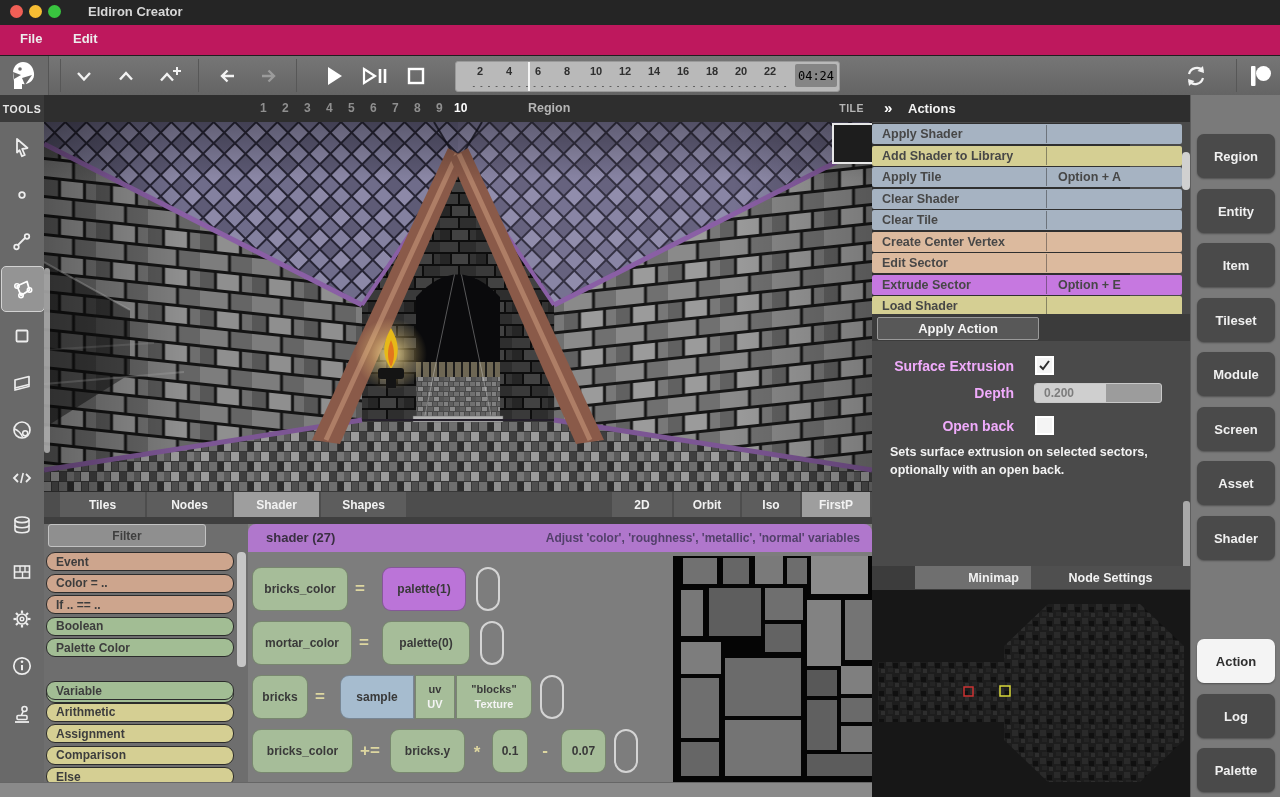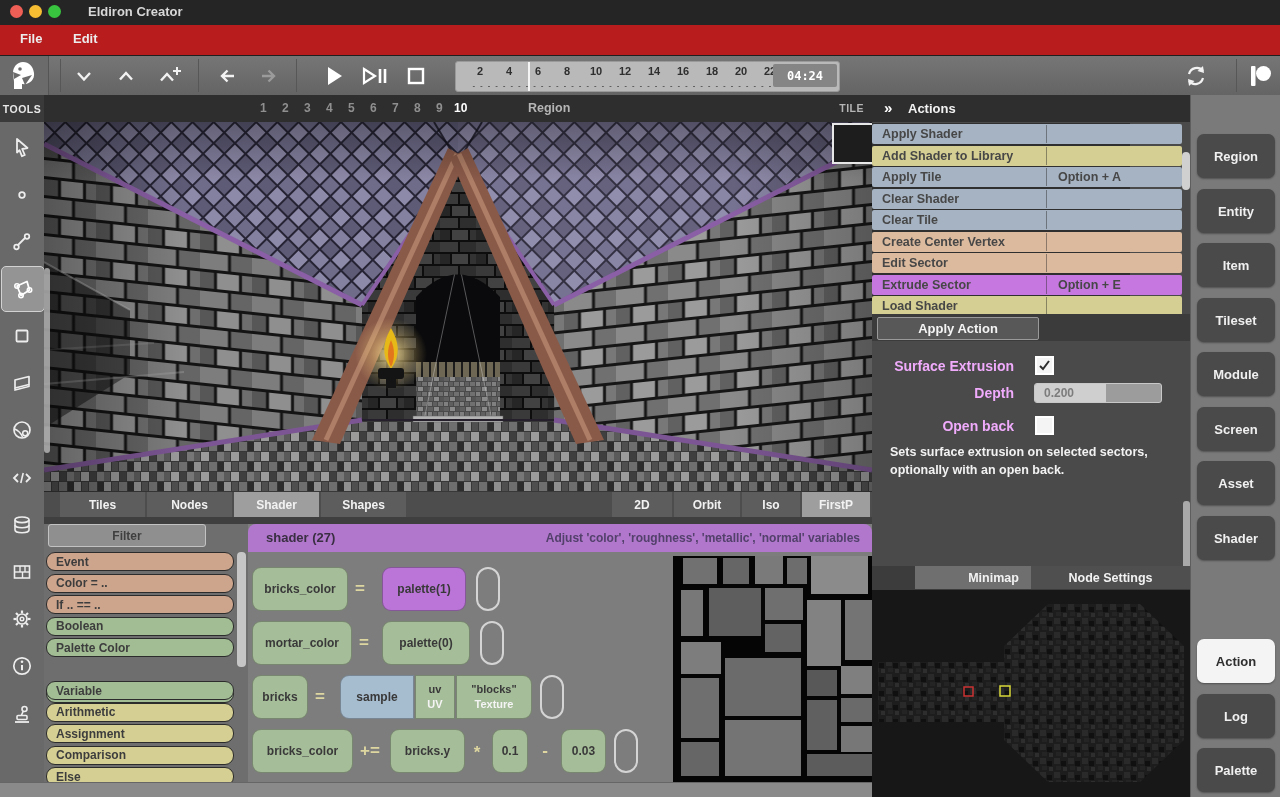--- a/index.html
+++ b/index.html
@@ -8,37 +8,37 @@
 
   
   .titlebar{position:absolute;left:0;top:0;width:1280px;height:25px;background:#252525;}
   .tl{position:absolute;top:5px;width:13px;height:13px;border-radius:50%;}
   .tl.red{left:10px;background:#f05f56;}
   .tl.yellow{left:29px;background:#f6bd33;}
   .tl.green{left:48px;background:#39c43f;}
   .win-title{position:absolute;left:88px;top:4px;font-size:13px;font-weight:bold;color:#d8d8d8;}
 
   
-  .menubar{position:absolute;left:0;top:25px;width:1280px;height:30px;background:#b91c1c;border-bottom:1px solid #1f1f1f;text-align:right;}
+  .menubar{position:absolute;left:0;top:25px;width:1280px;height:30px;background:#be185d;border-bottom:1px solid #1f1f1f;text-align:right;}
   .menu-item{position:absolute;top:6px;font-size:13px;font-weight:bold;color:#ececec;cursor:default;}
 
   
   .toolbar{position:absolute;left:0;top:56px;width:1280px;height:39px;background:linear-gradient(#767676,#646464);}
   .logo-cell{position:absolute;left:0;top:0;width:48px;height:39px;background:#6b6b6b;border-right:1px solid #555;
              display:flex;align-items:center;justify-content:center;}
   .tsep{position:absolute;top:3px;height:33px;width:1px;background:#575757;}
   .tbtn{position:absolute;top:2px;width:36px;height:35px;display:flex;align-items:center;justify-content:center;}
   .ruler{position:absolute;left:455px;top:5px;width:383px;height:29px;background:#b9b9b9;border:1px solid #9a9a9a;
          border-radius:3px;overflow:hidden;}
   .tick{position:absolute;top:3px;font-size:11px;font-weight:bold;color:#2f2f2f;transform:translateX(-50%);}
   .tickdots{position:absolute;left:14px;right:52px;bottom:3px;height:3px;
             background-image:radial-gradient(circle,#5f5f5f 1px,rgba(0,0,0,0) 1px);background-size:7.6px 3px;}
   .playhead{position:absolute;left:72px;top:0;width:2px;height:29px;background:#f4f4f4;}
-  .timebox{position:absolute;right:2px;top:2px;width:64px;height:23px;background:#858585;border-radius:2px;
-           color:#ffffff;font-family:"DejaVu Sans Mono",monospace;font-size:12px;font-weight:bold;
+  .timebox{position:absolute;right:2px;top:2px;width:42px;height:23px;background:#858585;border-radius:2px;
+           color:#000000;font-family:"DejaVu Sans Mono",monospace;font-size:12px;font-weight:normal;
            display:flex;align-items:center;justify-content:center;}
 
   
   .tools-col{position:absolute;left:0;top:95px;width:44px;height:702px;background:#696969;border-right:1px solid #585858;}
   .tools-head{position:absolute;left:0;top:0;width:44px;height:27px;background:#3a3a3a;color:#e8e8e8;
               font-size:10.5px;font-weight:bold;display:flex;align-items:center;justify-content:center;letter-spacing:.5px;}
   .tool-cell{position:absolute;left:1px;width:42px;height:44px;display:flex;align-items:center;justify-content:center;}
   .tool-cell.sel{background:#949494;border:1px solid #d2d2d2;border-radius:5px;}
 
   
@@ -557,21 +557,21 @@
       <span class="b">Texture</span>
     </div>
     <div class="pill" style="left:292px;top:151px;"></div>
 
     <div class="node n-green" style="left:4px;top:205px;width:101px;">bricks_color</div>
     <span class="nop" style="left:122px;top:217px;">+=</span>
     <div class="node n-green" style="left:142px;top:205px;width:75px;">bricks.y</div>
     <span class="nop" style="left:229px;top:219px;">*</span>
     <div class="node n-green" style="left:244px;top:205px;width:36px;">0.1</div>
     <span class="nop" style="left:297px;top:217px;">-</span>
-    <div class="node n-green" style="left:313px;top:205px;width:45px;">0.03</div>
+    <div class="node n-green" style="left:313px;top:205px;width:45px;">0.07</div>
     <div class="pill" style="left:366px;top:205px;"></div>
   </div>
 
   <div class="texprev">
     <svg width="199" height="226" viewBox="0 0 199 226">
       <rect width="199" height="226" fill="#050505"></rect>
       <rect x="10" y="2" width="34" height="26" fill="#717171"></rect>
       <rect x="50" y="2" width="26" height="26" fill="#666666"></rect>
       <rect x="82" y="0" width="28" height="28" fill="#7a7a7a"></rect>
       <rect x="114" y="2" width="20" height="26" fill="#6d6d6d"></rect>

